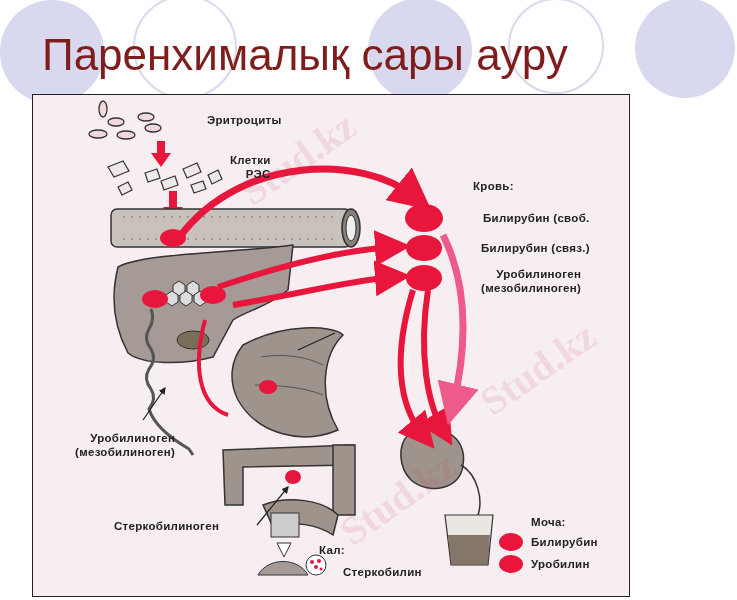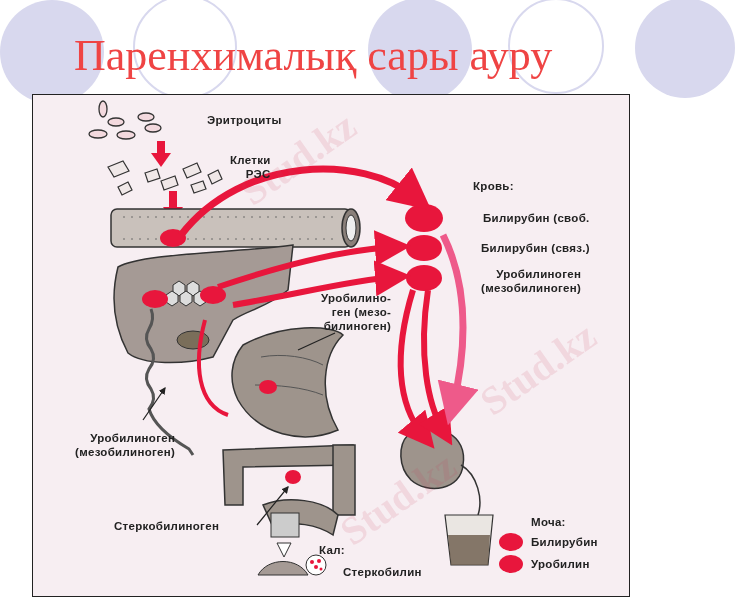--- a/index.html
+++ b/index.html
@@ -6,23 +6,22 @@
   body {
     width: 737px; height: 600px; position: relative; overflow: hidden;
     background: #ffffff;
     font-family: "Liberation Sans", sans-serif;
   }
   .deco-circle { position: absolute; border-radius: 50%; }
   .deco-filled { background: #d8d8ee; }
   .deco-outline { border: 2px solid #d8d8ee; background: transparent; box-sizing: border-box; }
   .slide-title {
     position: absolute; left: 42px; top: 30px;
-    font-size: 44px; color: #ef4444; letter-spacing: 0px; white-space: nowrap;
-    font-family: Liberation Serif, serif;
-    margin-left: 32px;
+    font-size: 44px; color: #7f1d1d; letter-spacing: 0px; white-space: nowrap;
+    font-family: Liberation Sans, sans-serif;
   }
   .frame {
     position: absolute; left: 32px; top: 94px; width: 598px; height: 503px;
     border: 1.5px solid #222; background: #f7eef2; overflow: hidden;
     box-sizing: border-box;
   }
   .frame svg { position: absolute; left: 0; top: 0; }
   .lbl {
     position: absolute; font-size: 11.5px; color: #222; line-height: 14px;
     font-family: "Liberation Sans", sans-serif; white-space: nowrap; font-weight: bold;
@@ -173,25 +172,20 @@
     <div>Клетки</div>
     <div>РЭС</div>
   </div>
   <div class="lbl" style="left:440px;top:84px;">Кровь:</div>
   <div class="lbl" style="left:450px;top:116px;">Билирубин (своб.</div>
   <div class="lbl" style="left:448px;top:146px;">Билирубин (связ.)</div>
   <div class="lbl c" style="left:448px;top:172px;">
     <div>Уробилиноген</div>
     <div>(мезобилиноген)</div>
   </div>
-  <div class="lbl c" style="left:288px;top:196px;">
-    <div>Уробилино-</div>
-    <div>ген (мезо-</div>
-    <div>билиноген)</div>
-  </div>
   <div class="lbl c" style="left:42px;top:336px;">
     <div>Уробилиноген</div>
     <div>(мезобилиноген)</div>
   </div>
   <div class="lbl" style="left:70px;top:424px;margin-left:11px;">Стеркобилиноген</div>
   <div class="lbl" style="left:280px;top:448px;padding-left:6px;">Кал:</div>
   <div class="lbl" style="left:310px;top:470px;">Стеркобилин</div>
   <div class="lbl" style="left:498px;top:420px;">Моча:</div>
   <div class="lbl" style="left:498px;top:440px;text-align:right;">Билирубин</div>
   <div class="lbl" style="left:498px;top:462px;text-align:center;">Уробилин</div>

